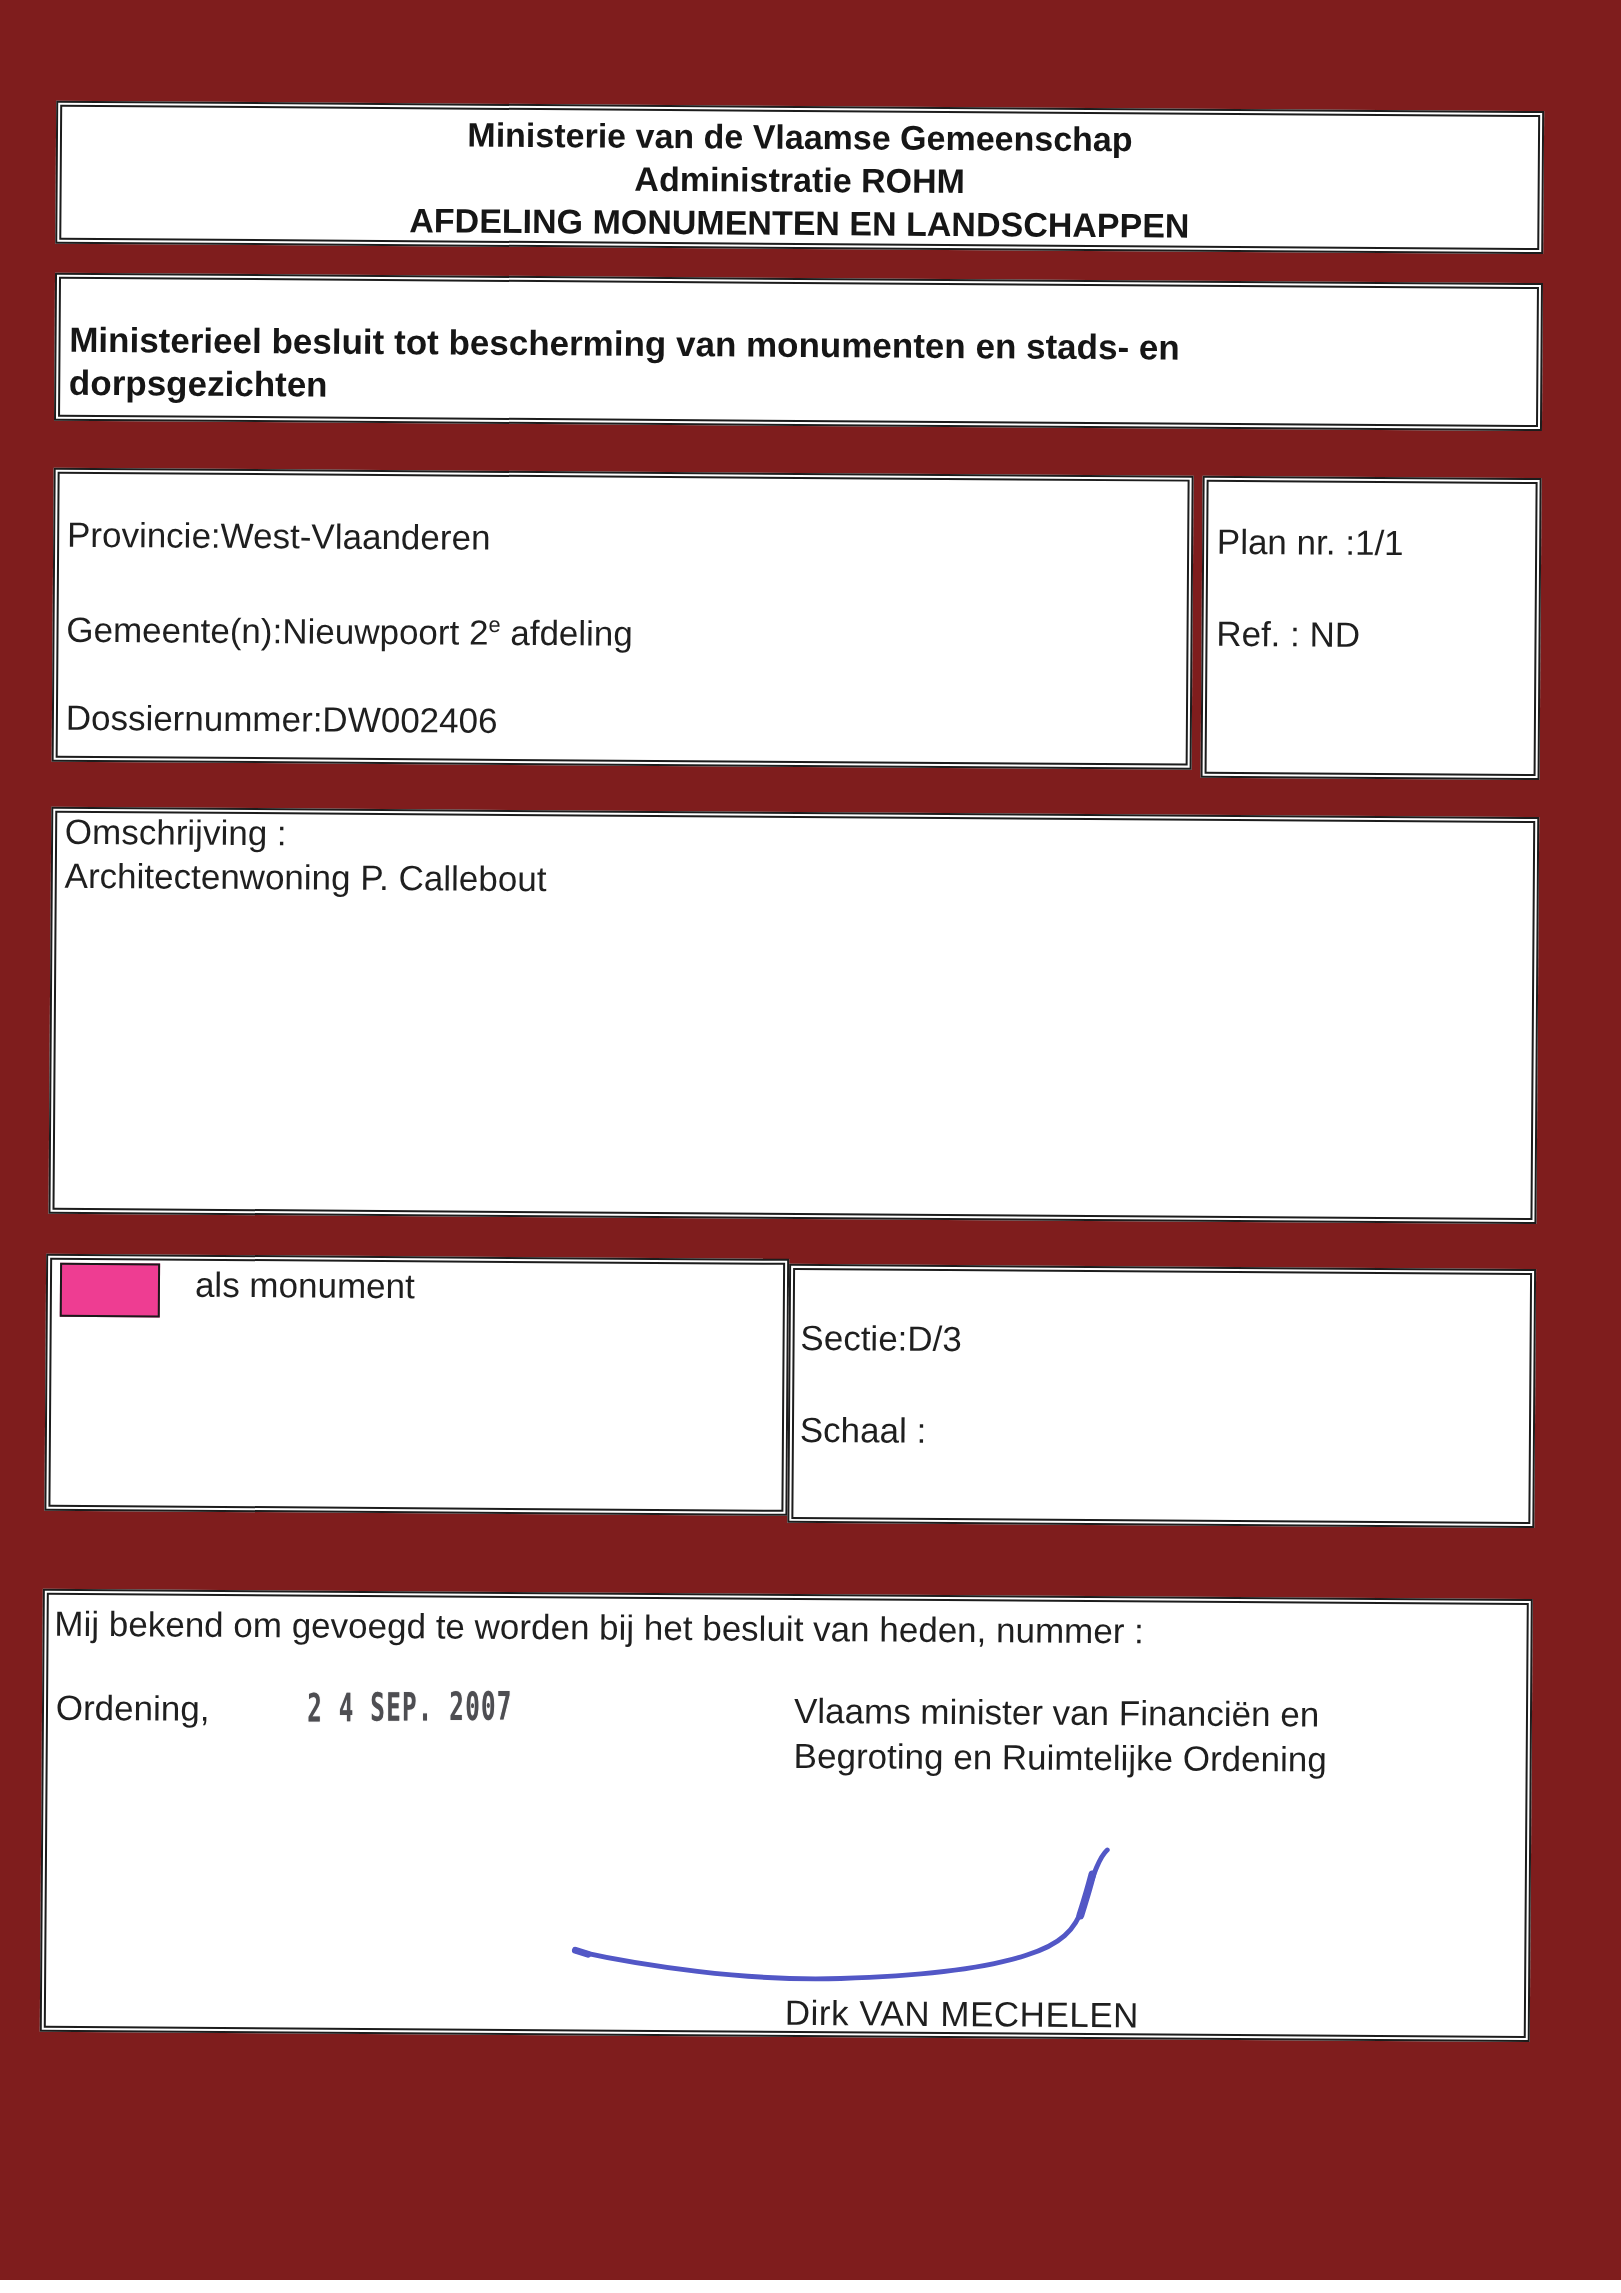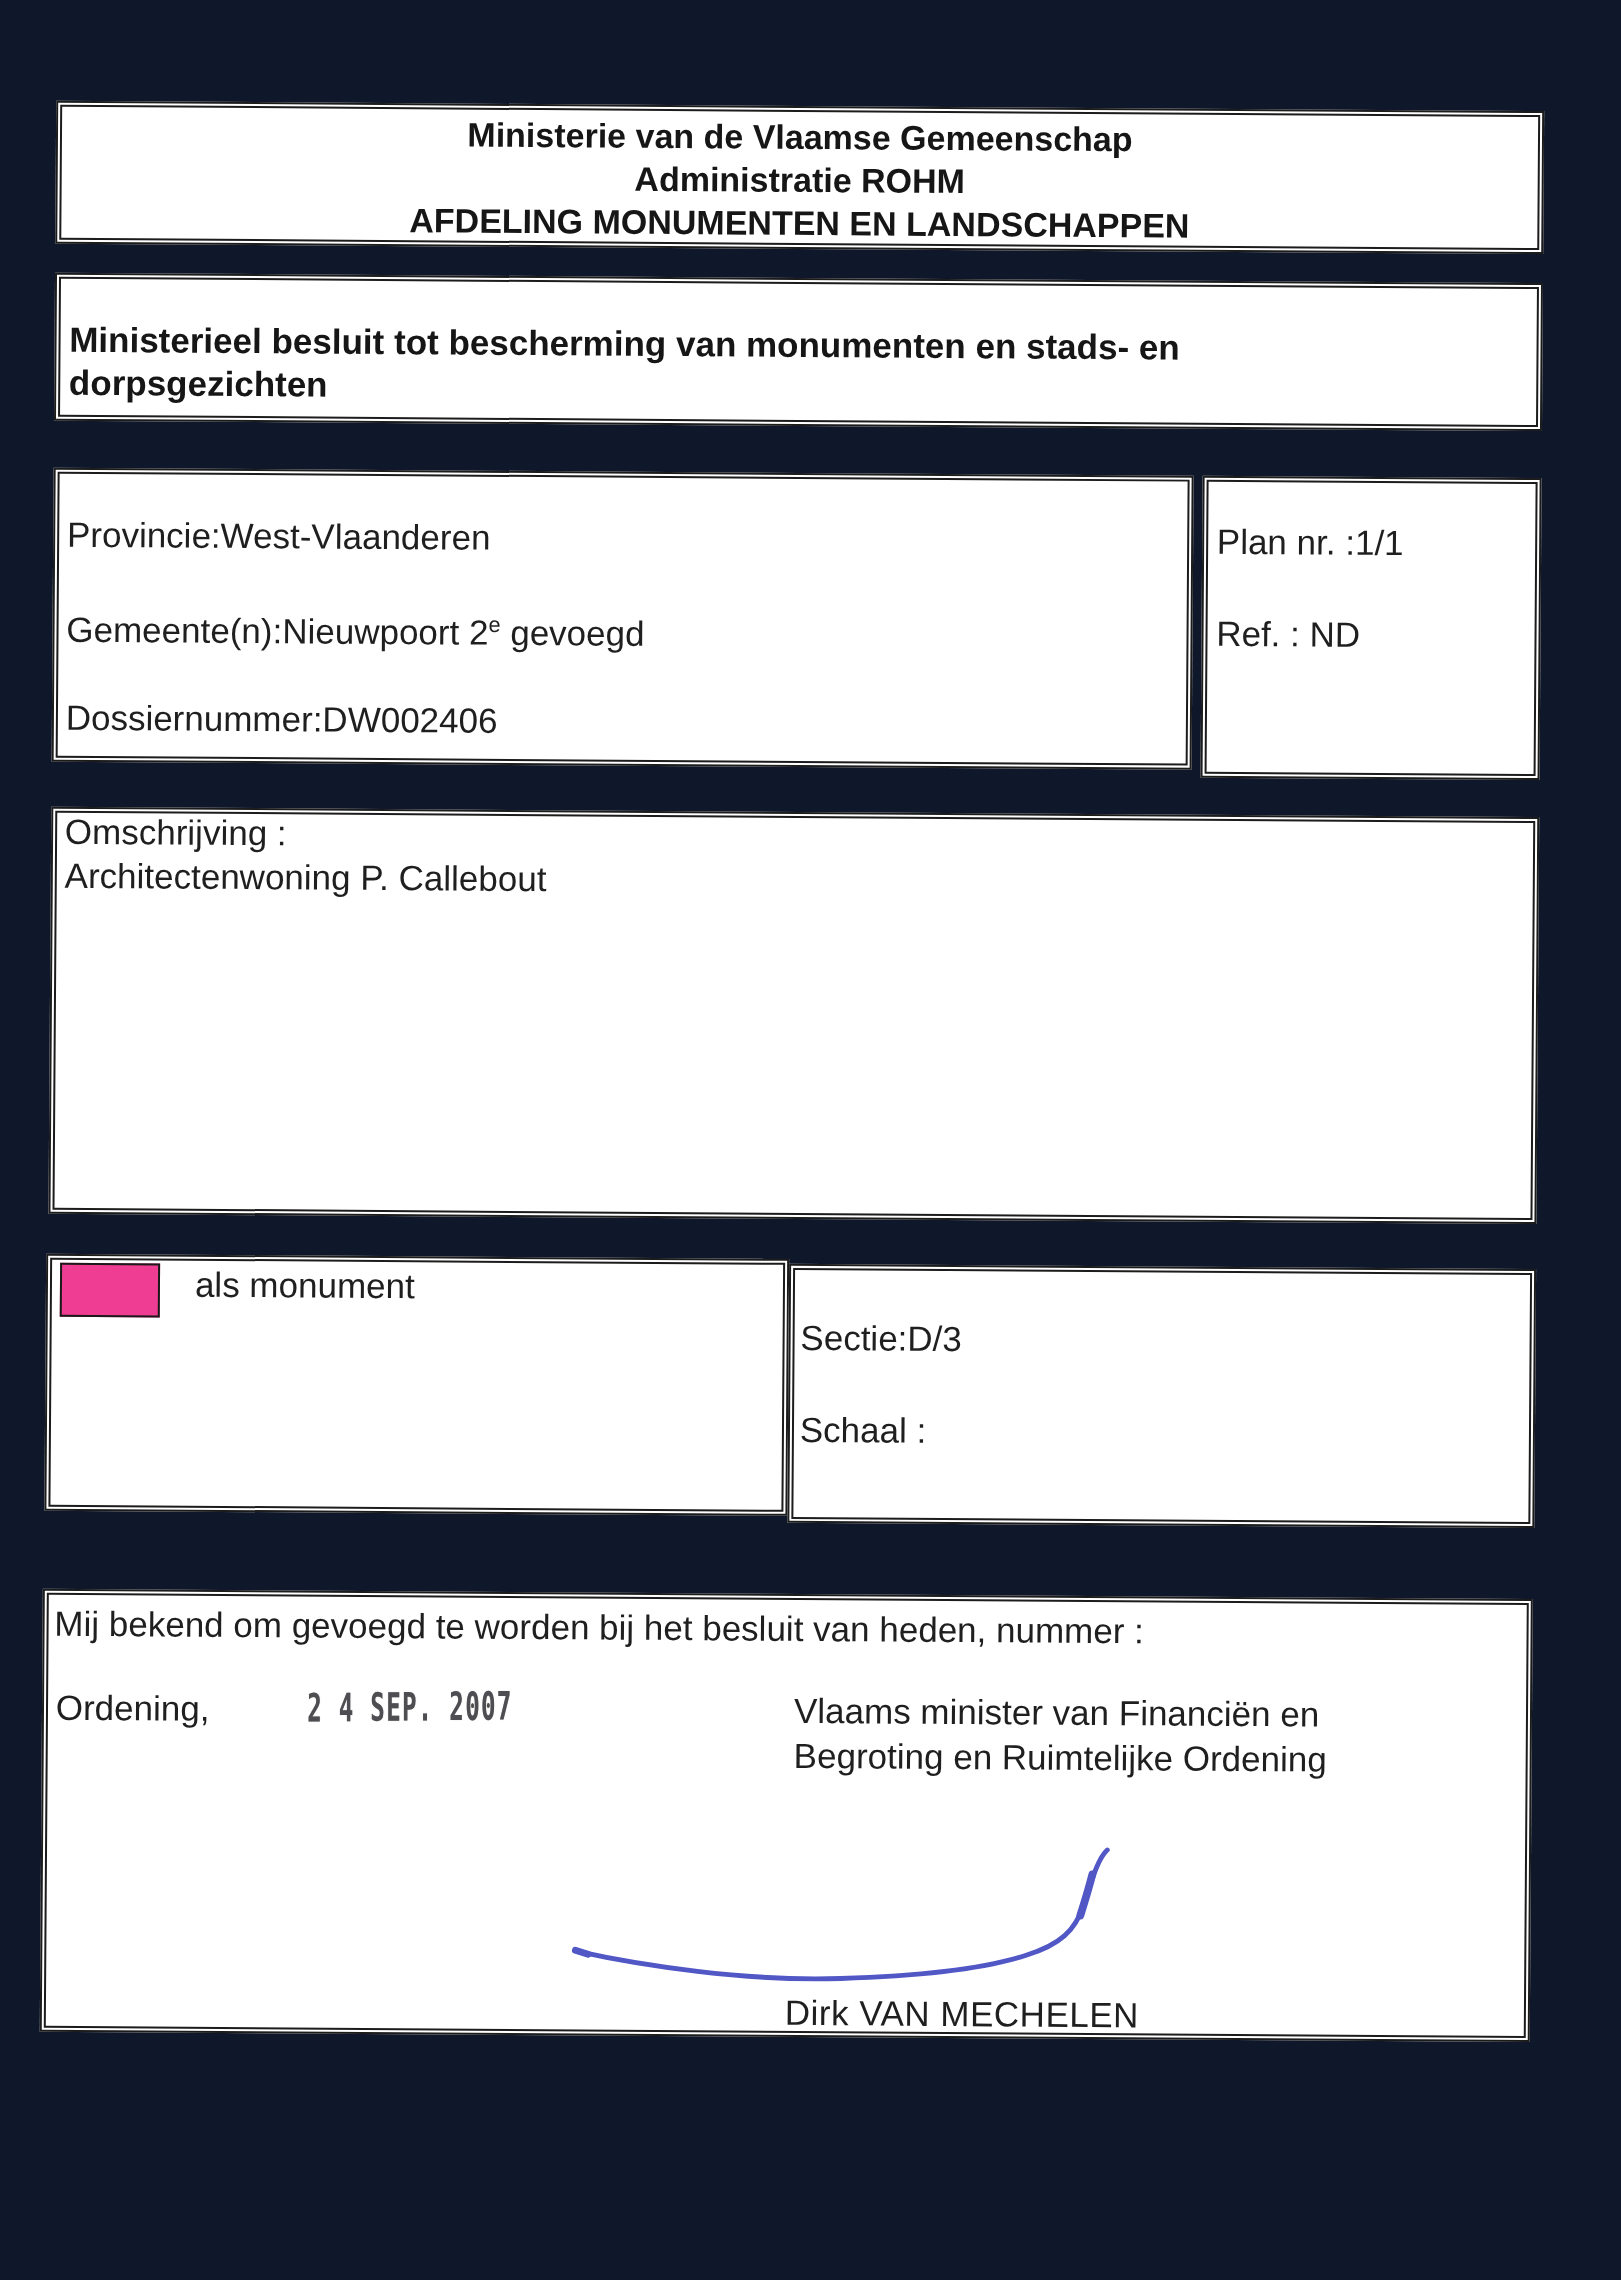--- a/index.html
+++ b/index.html
@@ -3,21 +3,21 @@
 <meta charset="utf-8">
 <style>
   * { margin:0; padding:0; box-sizing:border-box; }
   html,body { background:#ffffff; }
   body {
     width:1621px; height:2294px;
     font-family:"Liberation Sans", sans-serif;
     color:#1f1f1f;
     overflow:hidden;
   }
-  .stage { position:relative; width:1621px; height:2280px; background:#0f172a; overflow:hidden; }
+  .stage { position:relative; width:1621px; height:2280px; background:#7f1d1d; overflow:hidden; }
   .doc { position:absolute; inset:0; transform:rotate(0.4deg); transform-origin:50% 50%; }
 
   
   .dbox {
     position:absolute; background:#ffffff;
     border:2.9px solid #1c1c1c;
   }
   .dbox::after {
     content:""; position:absolute; inset:2px;
     border:2px solid #1c1c1c; pointer-events:none;
@@ -88,21 +88,21 @@
       <div class="hline">AFDELING MONUMENTEN EN LANDSCHAPPEN</div>
     </div>
 
     <div class="dbox box-title">
       <div class="tline">Ministerieel besluit tot bescherming van monumenten en stads- en</div>
       <div class="tline">dorpsgezichten</div>
     </div>
 
     <div class="dbox box-case">
       <div class="row-a">Provincie:West-Vlaanderen</div>
-      <div class="row-a"><span>Gemeente(n):Nieuwpoort 2</span><sup>e</sup><span> gevoegd</span></div>
+      <div class="row-a"><span>Gemeente(n):Nieuwpoort 2</span><sup>e</sup><span> afdeling</span></div>
       <div class="row-a last">Dossiernummer:DW002406</div>
     </div>
 
     <div class="dbox box-plan">
       <div class="row-a">Plan nr. :1/1</div>
       <div class="row-a">Ref. : ND</div>
     </div>
 
     <div class="dbox box-desc">
       <div class="row-d">Omschrijving :</div>

